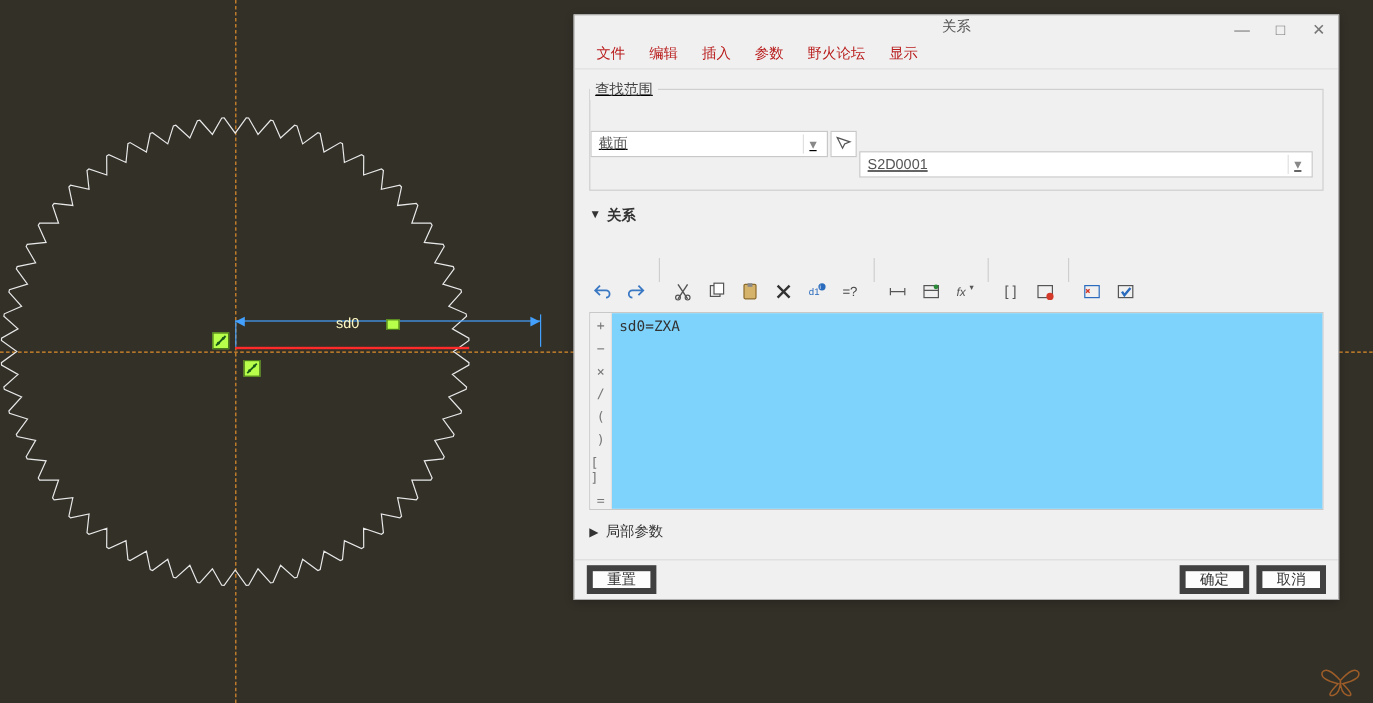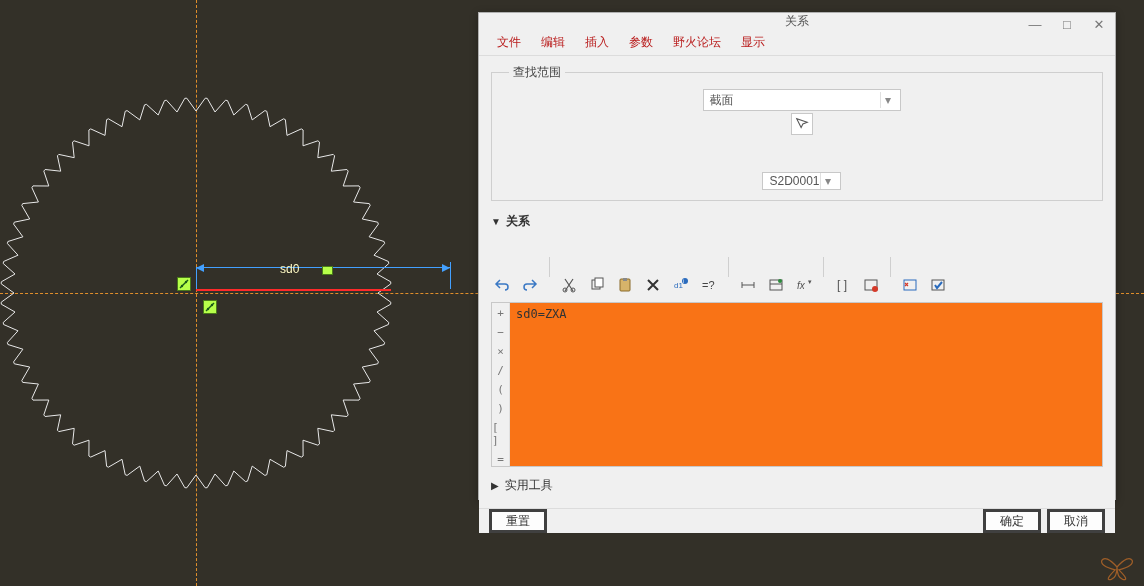--- a/index.html
+++ b/index.html
@@ -116,25 +116,26 @@
   .menuitem { color:#b91c1c; padding: 4px 8px; cursor:pointer; }
   
   .body {
     flex:1; display:flex; flex-direction:column;
     padding: 8px 12px 10px 12px;
     background:#f0f0f0;
   }
   
   fieldset.search {
     border:1px solid #cfcfcf;
-    padding: 8px 8px 10px 17px;
+    padding: 8px 8px 10px 0;
     margin-bottom: 8px;
+    text-decoration: underline;
   }
   fieldset.search legend { color:#444; padding:0 4px; font-size:12px; }
-  .search-row { display:flex; gap:2px; align-items:center;flex-direction:column; }
+  .search-row { display:flex; gap:2px; align-items:center; }
   .combo {
     height:22px; background:#fff; border:1px solid #c8c8c8;
     display:flex; align-items:center; justify-content:space-between;
     padding:0 4px 0 6px; color:#555;
   }
   .combo .caret {
     width:16px; height:16px; border-left:1px solid #e0e0e0;
     display:flex; align-items:center; justify-content:center;
     color:#888;
   }
@@ -165,38 +166,38 @@
     flex:1; display:flex; min-height:0;
     border:1px solid #c8c8c8;
     background:#fff;
   }
   .gutter {
     width:18px; background:#f0f0f0; border-right:1px solid #e0e0e0;
     display:flex; flex-direction:column; align-items:center;
     padding-top:4px; gap:6px; color:#777; font-size:11px; font-family:Consolas,monospace;
   }
   .editor {
-    flex:1; background:#f97316; padding:4px 6px;
+    flex:1; background:#7dd3fc; padding:4px 6px;
     font-family:Consolas,monospace; font-size:12px; color:#333;
     white-space:pre;
   }
   
   .local-params {
     display:flex; align-items:center; gap:6px;
     color:#333; margin:10px 0 4px 0; cursor:pointer;
   }
   .local-params .tri { font-size:10px; }
   
   .footer {
     height:42px; border-top:1px solid #dcdcdc;
     display:flex; align-items:center; justify-content:space-between;
     padding:0 10px; background:#f0f0f0;
   }
   .btn {
-    min-width:58px; height:24px; background:#fdfdfd; border:3px solid #404040;
+    min-width:58px; height:24px; background:#fdfdfd; border:5px solid #404040;
     display:flex; align-items:center; justify-content:center;
     color:#333; cursor:pointer; padding:0 10px;
   }
   .footer-right { display:flex; gap:6px; }
   
   
   .watermark {
     position:absolute; right:8px; bottom:4px;
     display:flex; align-items:center; gap:6px;
     opacity:0.62; pointer-events:none;
@@ -388,21 +389,21 @@
         <span>(</span>
         <span>)</span>
         <span>[ ]</span>
         <span>=</span>
       </div>
       <div class="editor">sd0=ZXA</div>
     </div>
 
     <div class="local-params">
       <span class="tri">▶</span>
-      <span>实用工具</span>
+      <span>局部参数</span>
     </div>
   </div>
 
   <div class="footer">
     <div class="btn">重置</div>
     <div class="footer-right">
       <div class="btn">确定</div>
       <div class="btn">取消</div>
     </div>
   </div>

